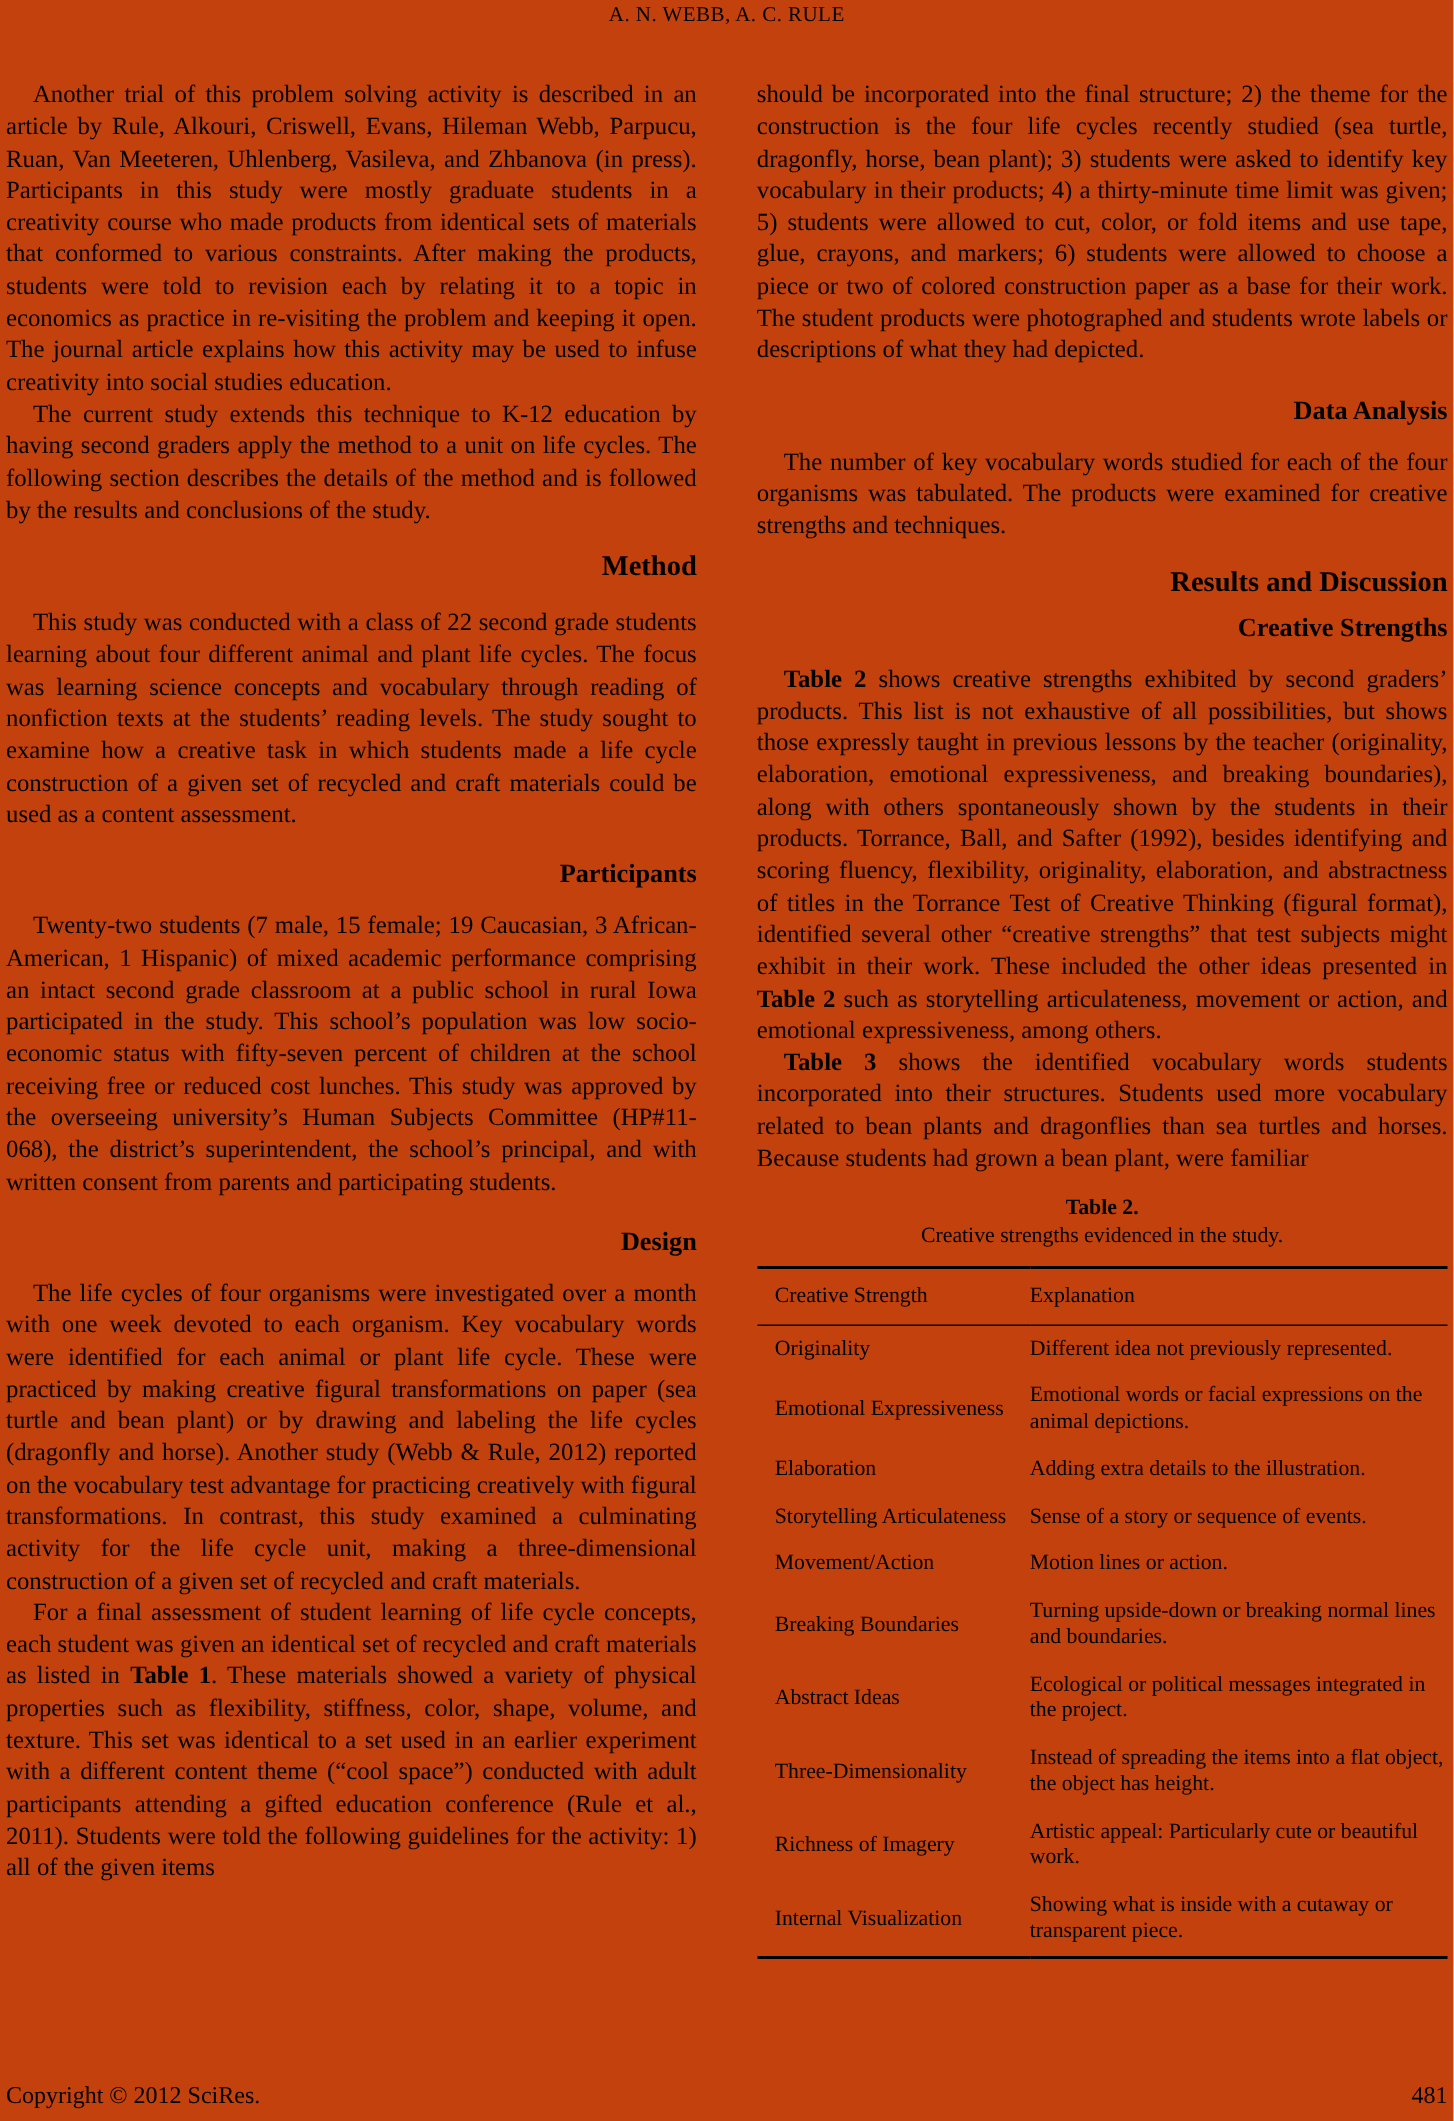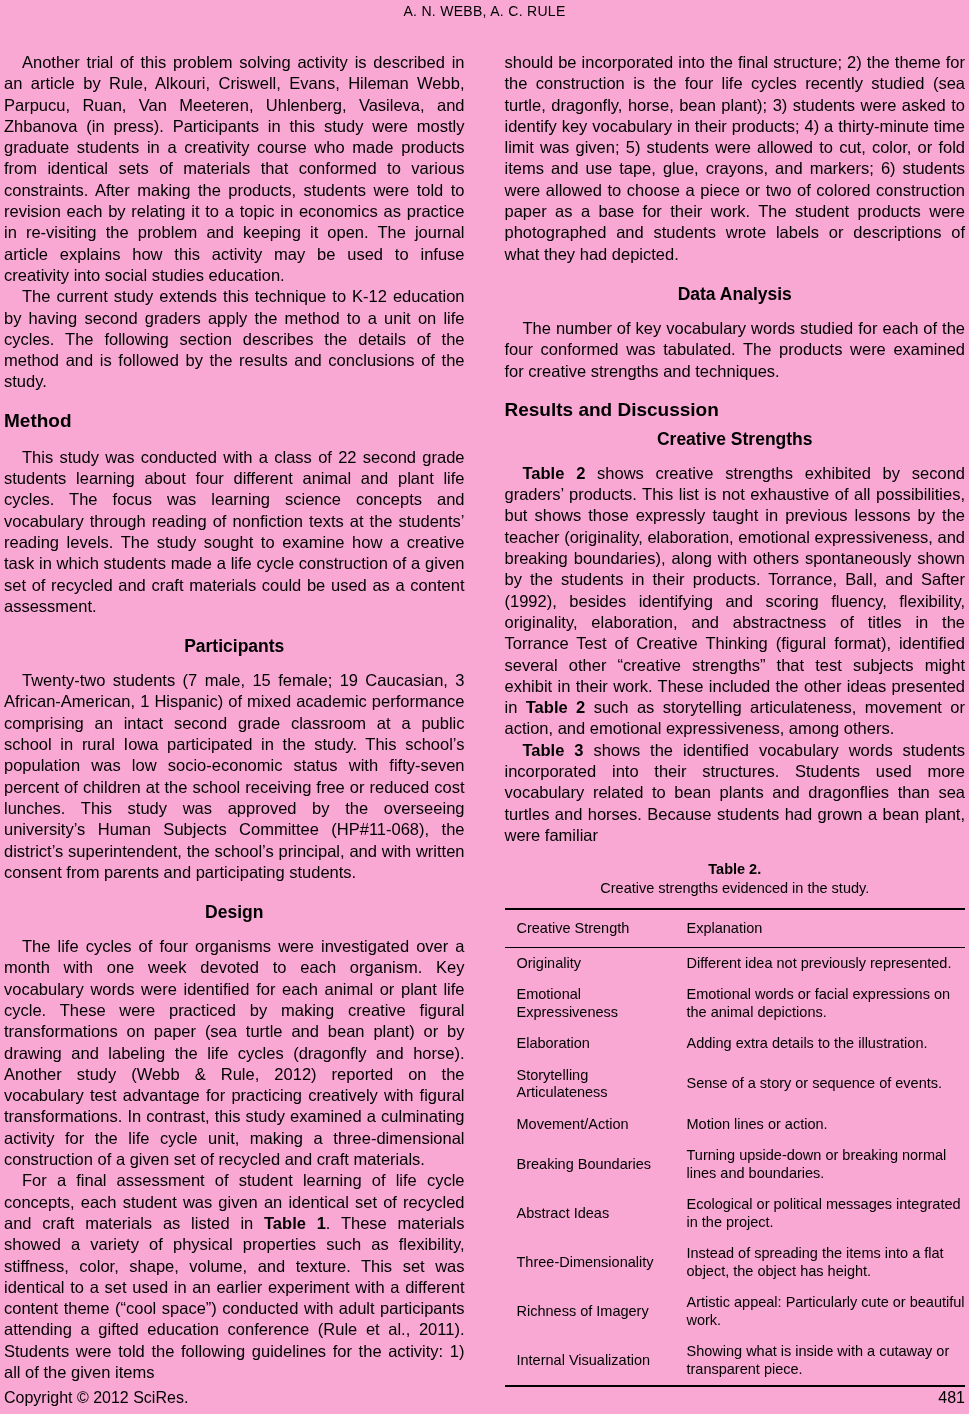--- a/index.html
+++ b/index.html
@@ -1,22 +1,22 @@
 <!DOCTYPE html>
 <html><head>
 <meta charset="utf-8">
 <style>
   html, body { margin: 0; padding: 0; background: #ffffff; }
   .page {
     position: relative;
     width: 969px;
     height: 1414px;
-    background: #f9a8d4;
+    background: #c2410c;
     color: #000000;
-    font-family: Liberation Sans, sans-serif;
+    font-family: Liberation Serif, serif;
     overflow: hidden;
   }
   .running-head {
     position: absolute;
     top: 3px; left: 0; width: 100%;
     text-align: center;
     font-size: 14px;
     letter-spacing: 0.3px;
   }
   .content {
@@ -25,27 +25,27 @@
     width: 961px;
     display: flex;
     gap: 40px;
   }
   .col { width: 460.5px; font-size: 16.5px; line-height: 21.3px; }
   .col p { margin: 0; text-align: justify; }
   .col p.indent { text-indent: 18px; }
   h1.sec {
     margin: 16px 0 14px;
     font-size: 19px; line-height: 24px;
-    font-weight: bold; text-align: left;
+    font-weight: bold; text-align: right;
   }
   h1.sec.tight-after { margin-bottom: 6px; }
   h2.subsec {
     margin: 18px 0 13px;
     font-size: 17.5px; line-height: 22px;
-    font-weight: bold; text-align: center;
+    font-weight: bold; text-align: right;
   }
   h2.subsec.tight { margin-top: 6px; }
   .table-caption { margin-top: 14px; font-size: 14.5px; line-height: 19px; text-align: center; }
   .table-caption .cap-label { font-weight: bold; }
   table.data-table {
     margin-top: 10px;
     width: 100%;
     border-collapse: collapse;
     border-top: 2px solid #000;
     border-bottom: 2px solid #000;
@@ -84,21 +84,21 @@
       <h2 class="subsec">Participants</h2>
       <p class="indent">Twenty-two students (7 male, 15 female; 19 Caucasian, 3 African-American, 1 Hispanic) of mixed academic performance comprising an intact second grade classroom at a public school in rural Iowa participated in the study. This school’s population was low socio-economic status with fifty-seven percent of children at the school receiving free or reduced cost lunches. This study was approved by the overseeing university’s Human Subjects Committee (HP#11-068), the district’s superintendent, the school’s principal, and with written consent from parents and participating students.</p>
       <h2 class="subsec">Design</h2>
       <p class="indent">The life cycles of four organisms were investigated over a month with one week devoted to each organism. Key vocabulary words were identified for each animal or plant life cycle. These were practiced by making creative figural transformations on paper (sea turtle and bean plant) or by drawing and labeling the life cycles (dragonfly and horse). Another study (Webb &amp; Rule, 2012) reported on the vocabulary test advantage for practicing creatively with figural transformations. In contrast, this study examined a culminating activity for the life cycle unit, making a three-dimensional construction of a given set of recycled and craft materials.</p>
       <p class="indent"><span>For a final assessment of student learning of life cycle concepts, each student was given an identical set of recycled and craft materials as listed in </span><b>Table 1</b><span>. These materials showed a variety of physical properties such as flexibility, stiffness, color, shape, volume, and texture. This set was identical to a set used in an earlier experiment with a different content theme (“cool space”) conducted with adult participants attending a gifted education conference (Rule et al., 2011). Students were told the following guidelines for the activity: 1) all of the given items</span></p>
     </div>
 
     <div class="col">
       <p>should be incorporated into the final structure; 2) the theme for the construction is the four life cycles recently studied (sea turtle, dragonfly, horse, bean plant); 3) students were asked to identify key vocabulary in their products; 4) a thirty-minute time limit was given; 5) students were allowed to cut, color, or fold items and use tape, glue, crayons, and markers; 6) students were allowed to choose a piece or two of colored construction paper as a base for their work. The student products were photographed and students wrote labels or descriptions of what they had depicted.</p>
       <h2 class="subsec">Data Analysis</h2>
-      <p class="indent">The number of key vocabulary words studied for each of the four conformed was tabulated. The products were examined for creative strengths and techniques.</p>
+      <p class="indent">The number of key vocabulary words studied for each of the four organisms was tabulated. The products were examined for creative strengths and techniques.</p>
       <h1 class="sec tight-after">Results and Discussion</h1>
       <h2 class="subsec tight">Creative Strengths</h2>
       <p class="indent"><b>Table 2</b><span> shows creative strengths exhibited by second graders’ products. This list is not exhaustive of all possibilities, but shows those expressly taught in previous lessons by the teacher (originality, elaboration, emotional expressiveness, and breaking boundaries), along with others spontaneously shown by the students in their products. Torrance, Ball, and Safter (1992), besides identifying and scoring fluency, flexibility, originality, elaboration, and abstractness of titles in the Torrance Test of Creative Thinking (figural format), identified several other “creative strengths” that test subjects might exhibit in their work. These included the other ideas presented in </span><b>Table 2</b><span> such as storytelling articulateness, movement or action, and emotional expressiveness, among others.</span></p>
       <p class="indent"><b>Table 3</b><span> shows the identified vocabulary words students incorporated into their structures. Students used more vocabulary related to bean plants and dragonflies than sea turtles and horses. Because students had grown a bean plant, were familiar</span></p>
 
       <div class="table-caption">
         <div class="cap-label">Table 2.</div>
         <div class="cap-text">Creative strengths evidenced in the study.</div>
       </div>
 

